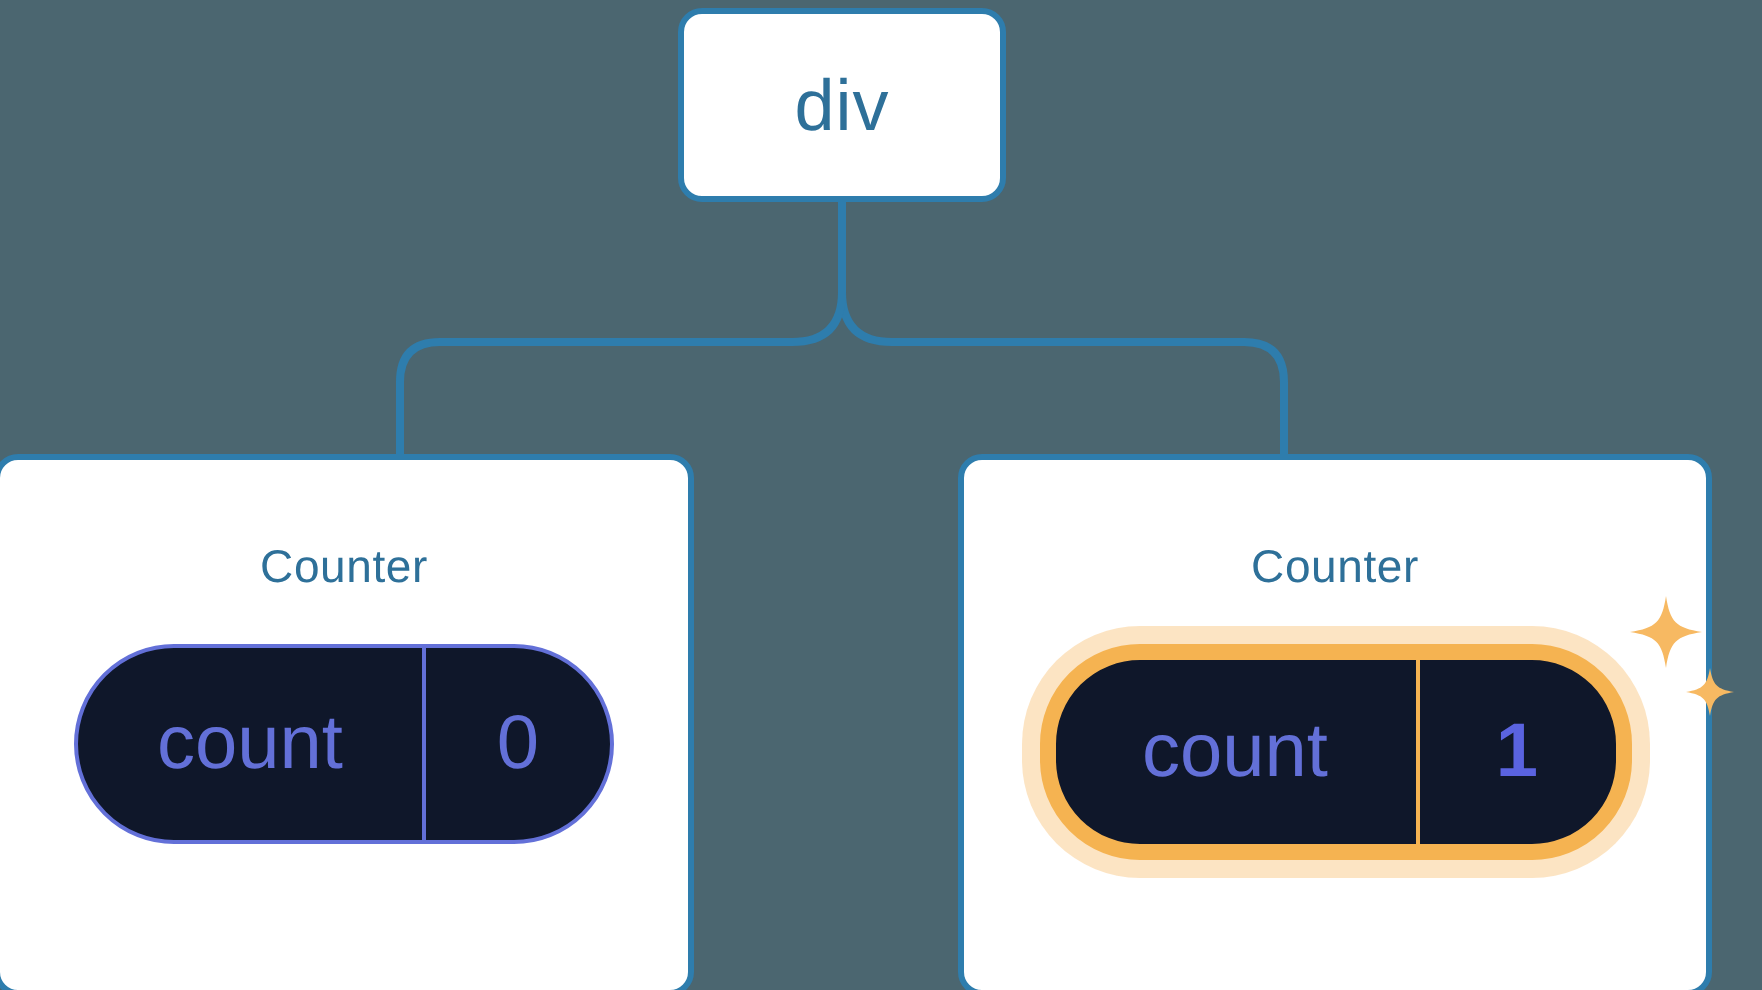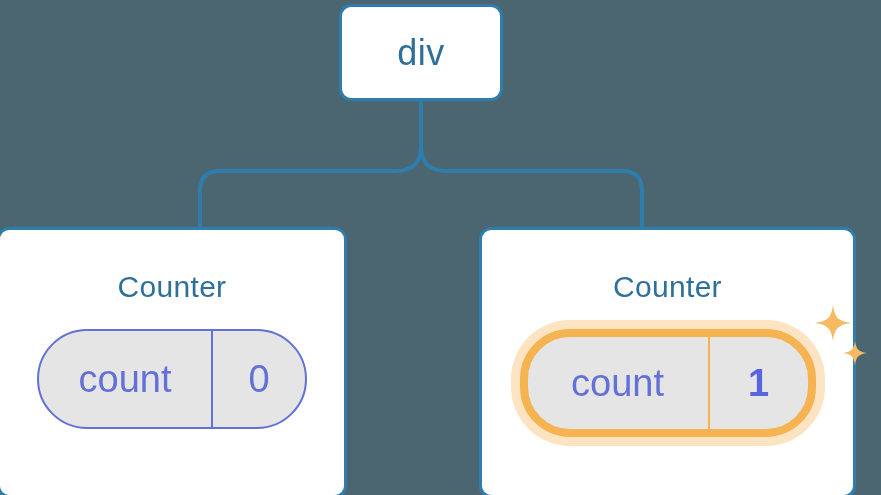--- a/index.html
+++ b/index.html
@@ -68,39 +68,39 @@
   }
   #node-counter-right {
     left: 479px;
     top: 227px;
     width: 377px;
     height: 271px;
   }
 
   .card-title {
     color: #2e7099;
-    font-size: 30px;
+    font-size: 23px;
     margin-top: 40px;
     letter-spacing: 0.3px;
   }
 
   
   .pill-wrap {
     position: relative;
     margin-top: 25px;
   }
   .pill {
     position: relative;
     display: flex;
     align-items: stretch;
     height: 100px;
     border: 2px solid #6370d8;
     border-radius: 50px;
     box-sizing: border-box;
-    background: #e5e5e5;
+    background: #0f172a;
   }
   .pill-key,
   .pill-val {
     display: flex;
     align-items: center;
     justify-content: center;
     color: #6370d8;
     font-size: 38px;
   }
   .pill-key {

